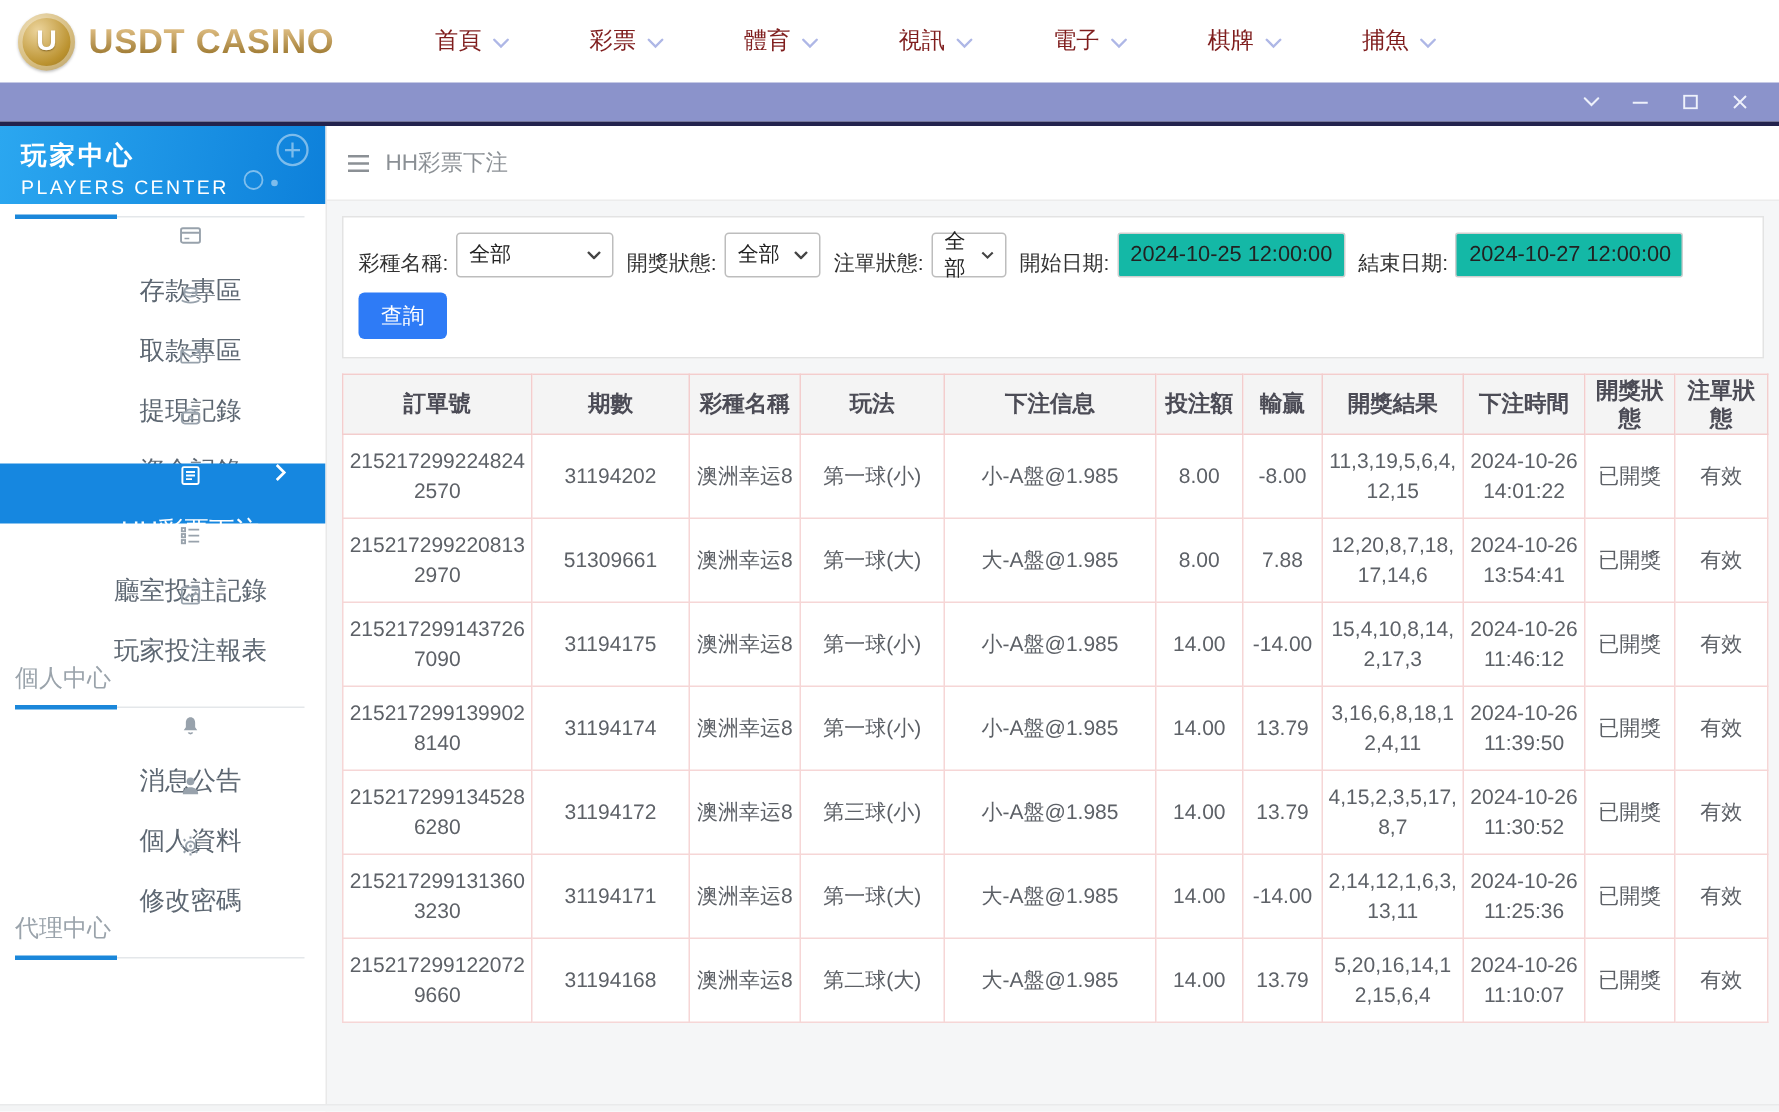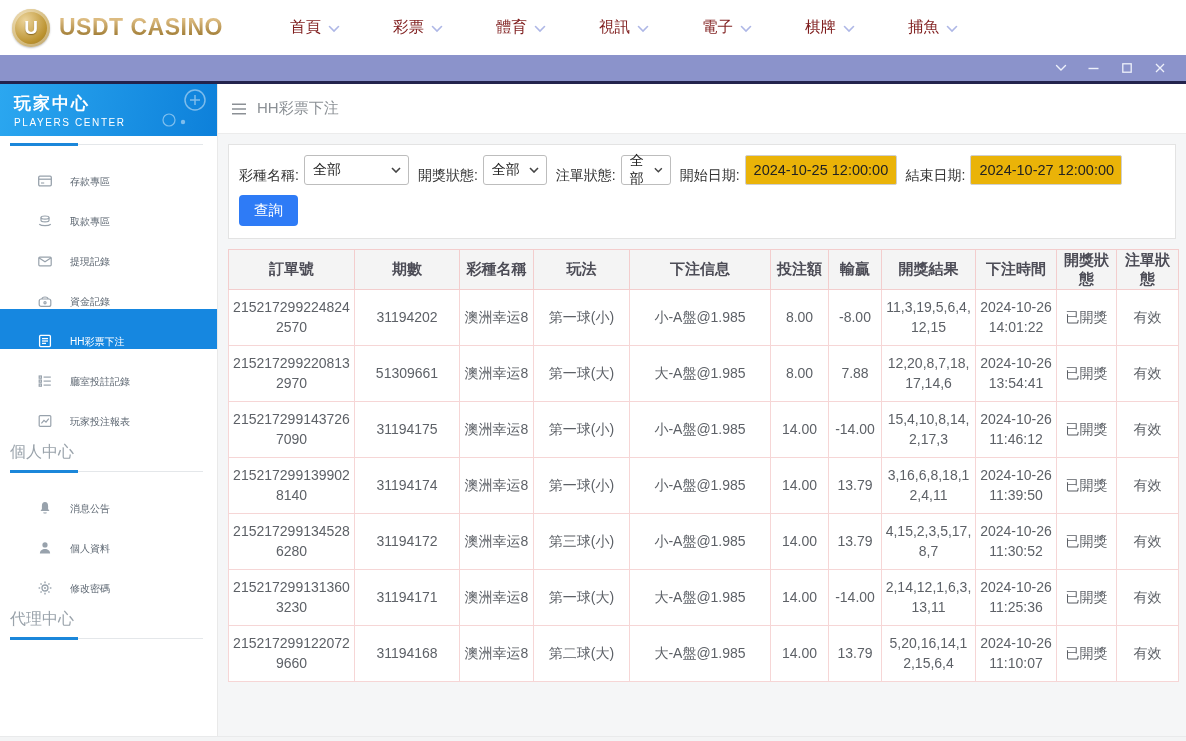--- a/index.html
+++ b/index.html
@@ -27,45 +27,45 @@
   .wc { width:33px; height:26px; display:flex; align-items:center; justify-content:center; color:#eef1fb; cursor:pointer; }
   .navy-strip { height:3px; flex:0 0 auto; background:#23234d; }
 
   
   .bodyrow { flex:1; display:flex; min-height:0; }
 
   
   .sidebar { width:218px; flex:0 0 auto; background:#fff; border-right:1px solid #e9e9e9; overflow:hidden; }
   .sb-header { height:52px; background:linear-gradient(100deg,#2ba7f0,#0d80da); color:#fff; padding:8px 0 0 14px; position:relative; overflow:hidden; }
   .sb-title { font-size:17px; font-weight:bold; letter-spacing:2px; }
-  .sb-sub { font-size:10px; letter-spacing:1.6px; margin-top:2px; }
+  .sb-sub { font-size:13px; letter-spacing:1.6px; margin-top:2px; }
   .sb-decor { position:absolute; right:6px; top:4px; opacity:.45; }
   .sb-section-title { color:#9aa3ab; font-size:16px; padding:13px 0 0 10px; }
   .sb-underline { position:relative; height:9px; margin:0 14px 4px 10px; border-bottom:1px solid #e4e7ea; }
   .sb-underline::after { content:""; position:absolute; left:0; bottom:-2px; width:68px; height:3px; background:#1b87da; }
-  .sb-item { height:40px; display:flex; align-items:flex-end; gap:17px; padding-left:37px; font-size:10px; color:#5d6772; cursor:pointer; position:relative; white-space:nowrap; }
+  .sb-item { height:40px; display:flex; align-items:center; gap:17px; padding-left:37px; font-size:17px; color:#5d6772; cursor:pointer; position:relative; white-space:nowrap;flex-direction:column; }
   .sb-item .icon { width:16px; height:16px; color:#98a2ac; flex:0 0 auto; }
   .sb-item.active { background:#1687e0; color:#fff; }
   .sb-item.active .icon { color:#fff; }
   .sb-item .arrow { position:absolute; right:13px; color:#fff; display:none; }
   .sb-item.active .arrow { display:block; }
 
   
   .main { flex:1; display:flex; flex-direction:column; background:#f5f6f7; min-width:0; }
   .breadcrumb { height:50px; flex:0 0 auto; background:#fff; border-bottom:1px solid #ececec; display:flex; align-items:center; gap:10px; padding-left:13px; color:#8b9095; font-size:15px; }
   .breadcrumb .menu-ic { color:#8b9095; cursor:pointer; display:flex; }
   .content { flex:1; padding:10px; overflow:hidden; }
 
   .filter-box { background:#fff; border:1px solid #e3e3e3; padding:10px 10px 12px; margin-bottom:10px; }
   .filter-row { display:flex; align-items:flex-end; font-size:14px; color:#333; }
   .flabel { margin-right:5px; white-space:nowrap; }
   .fgap { margin-left:9px; }
   .sel { height:30px; border:1px solid #bdbdbd; border-radius:3px; background:#fff; display:flex; align-items:center; justify-content:space-between; padding:0 7px 0 8px; font-size:14px; color:#222; cursor:pointer; }
   .w1 { width:105px; } .w2 { width:64px; } .w3 { width:50px; }
-  .inp { height:30px; width:152px; border:1px solid #cfcfcf; border-radius:2px; background:#eab308; display:flex; align-items:center; padding:0 8px; font-size:14.5px; color:#222; white-space:nowrap; overflow:hidden; }
+  .inp { height:30px; width:152px; border:1px solid #cfcfcf; border-radius:2px; background:#14b8a6; display:flex; align-items:center; padding:0 8px; font-size:14.5px; color:#222; white-space:nowrap; overflow:hidden; }
   .btn { margin-top:10px; height:31px; padding:0 15px; background:#2e7bf6; color:#fff; border:none; border-radius:4px; font-size:14.5px; cursor:pointer; font-family:inherit; }
 
   
   table.grid { width:950px; border-collapse:collapse; background:#fff; table-layout:fixed; }
   .grid th { background:#f4f4f4; border:1px solid #f3cdcd; height:40px; font-size:15px; color:#4c4c56; font-weight:bold; padding:0 1px; overflow:hidden; }
   .grid td { border:1px solid #f6d6d6; height:56px; text-align:center; font-size:14px; color:#5d6167; padding:2px 3px; line-height:1.42; background:#fff; overflow:hidden; }
   .grid td.c0, .grid td.c7 { word-break:break-all; }
 
   .bottom-strip { position:absolute; left:0; bottom:0; width:100%; height:5px; background:#f3f4f5; border-top:1px solid #e9eaeb; }
 </style>

